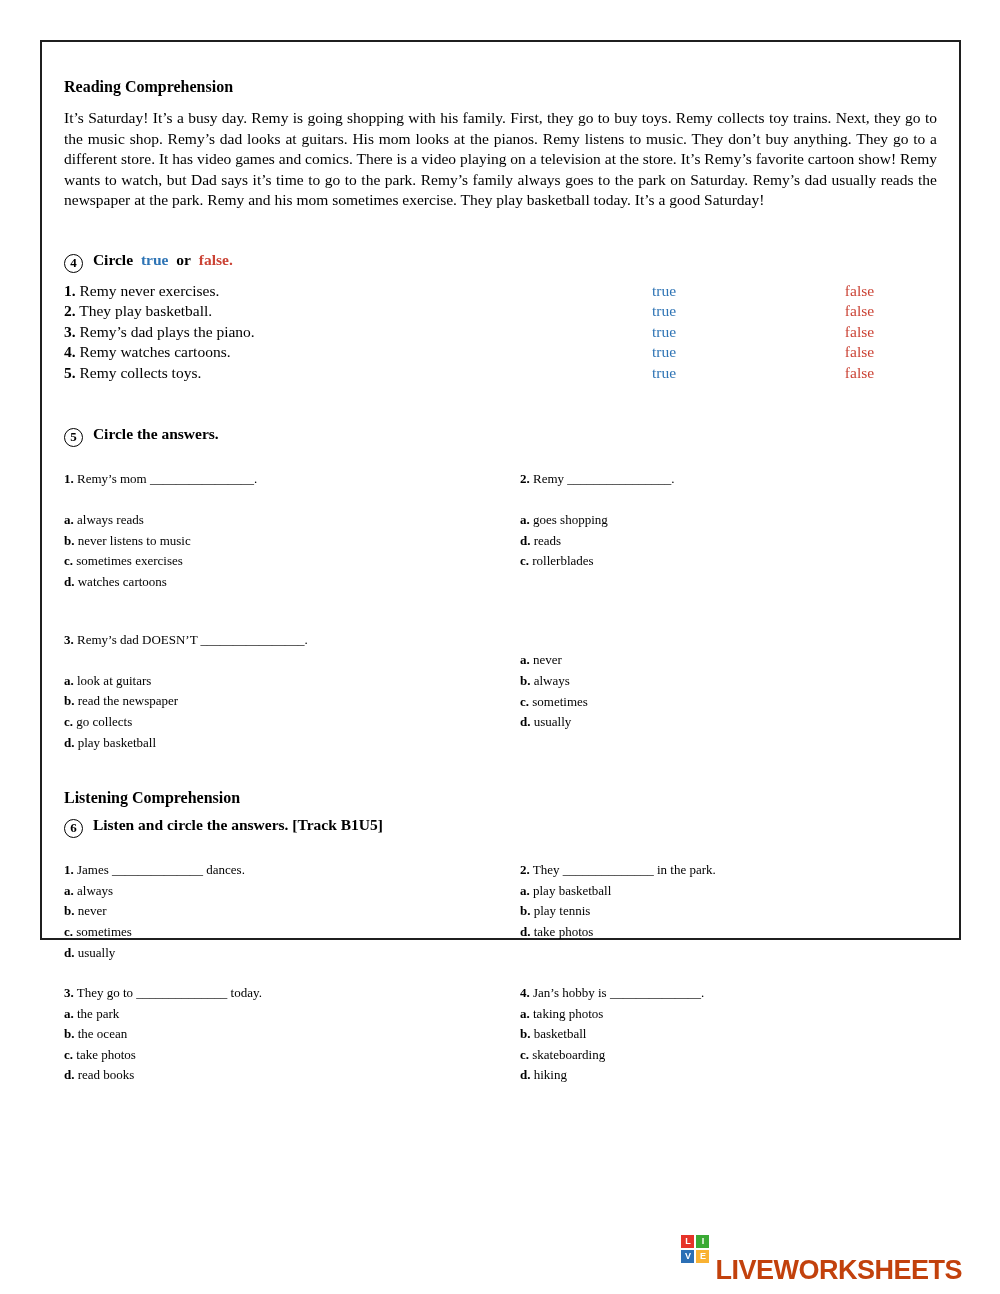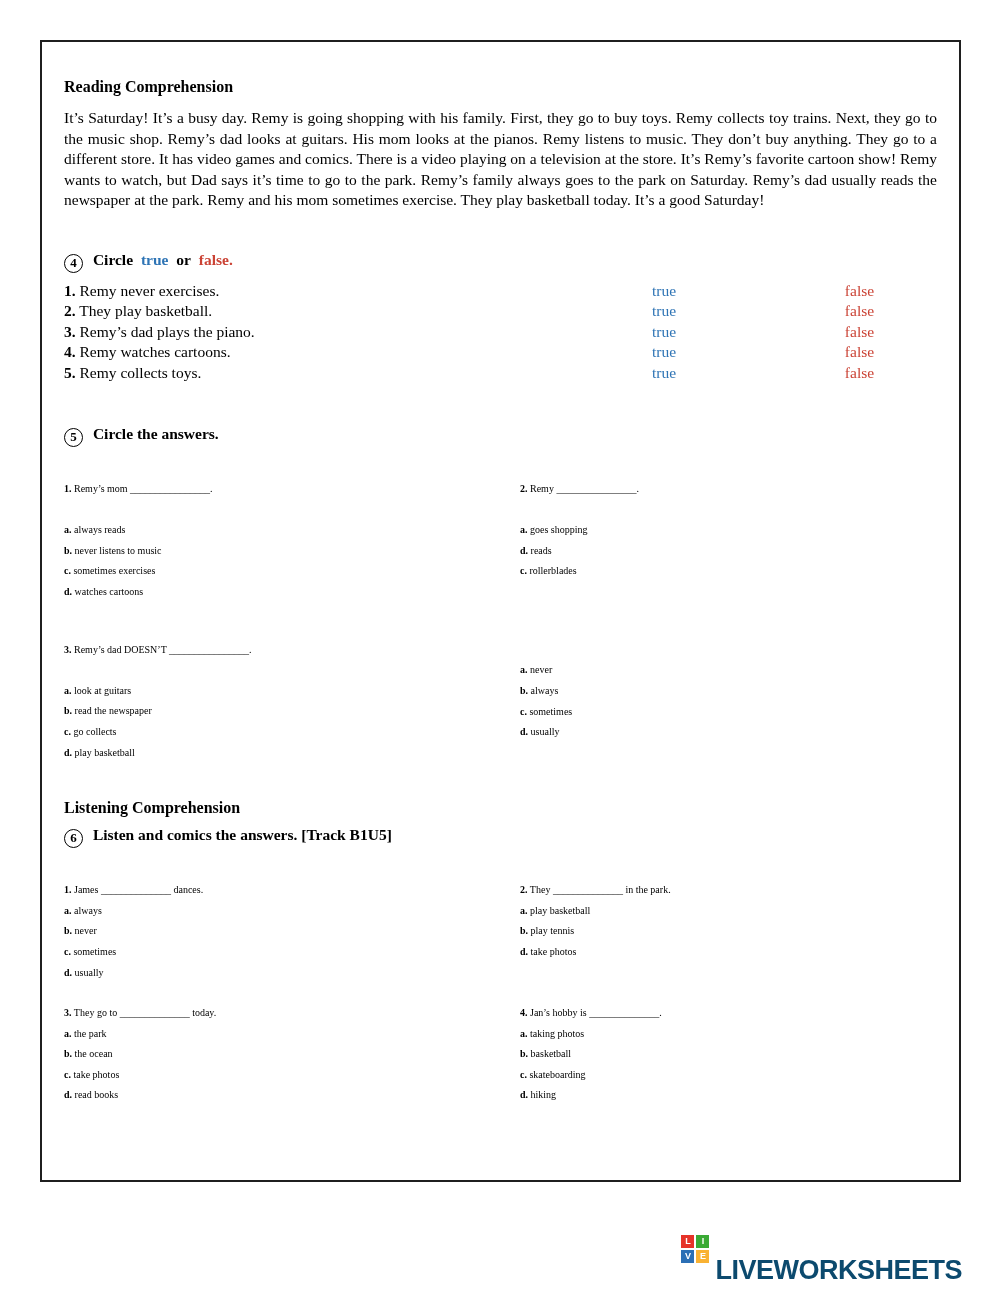--- a/index.html
+++ b/index.html
@@ -4,21 +4,21 @@
 <style>
   * { margin:0; padding:0; box-sizing:border-box; }
   html,body { background:#ffffff; }
   body {
     width:1000px; height:1294px; position:relative;
     font-family:"Liberation Serif", serif; color:#000;
     overflow:hidden;
   }
   .sheet {
     position:absolute; left:40px; top:40px;
-    width:921px; height:1142px;
+    width:921px; height:900px;
     border:2px solid #1f1f1f;
     padding:36px 22px 0 22px;
   }
   .title { font-size:16px; font-weight:bold; }
   .passage {
     margin-top:12px; font-size:15.5px; line-height:20.5px;
     text-align:justify;
   }
   .sec-heading { margin-top:40px; font-size:15.5px; font-weight:bold; }
   .sec-heading .word { margin-right:4px; }
@@ -28,23 +28,23 @@
     font-size:13px; font-weight:bold; margin-right:6px; vertical-align:-2px;
   }
   .c-true { color:#2e74b5; }
   .c-false { color:#cb4335;text-align:center; }
   .tf-list { margin-top:8px; font-size:15.5px; }
   .tf-row {
     display:grid; grid-template-columns:588px 130px auto;
     line-height:20.6px;
   }
   .qa-grid {
-    margin-top:32px;
+    margin-top:22px;
     display:grid; grid-template-columns:456px 400px;
-    row-gap:38px; font-size:10px;
+    row-gap:38px; font-size:13px;
   }
   .qa-grid.tight { row-gap:20px; }
   .q-prompt { line-height:20.5px; }
   .q-gap { height:20px; }
   .option { line-height:20.6px; }
   .listening-title { margin-top:36px; font-size:16px; font-weight:bold; }
   .sub-heading { margin-top:9px; }
   .footer {
     position:absolute; right:38px; bottom:8px;
     display:flex; align-items:center; gap:6px;
@@ -53,21 +53,21 @@
     display:grid; grid-template-columns:13px 13px; grid-template-rows:13px 13px;
     gap:2px;
   }
   .logo-sq {
     width:13px; height:13px; color:#fff;
     font-family:"Liberation Sans", sans-serif; font-weight:bold;
     font-size:9px; line-height:13px; text-align:center;
   }
   .brand {
     font-family:"Liberation Sans", sans-serif; font-weight:bold;
-    font-size:27px; color:#0c4a6e; letter-spacing:-0.5px;margin-top:44px;
+    font-size:27px; color:#c2410c; letter-spacing:-0.5px;margin-top:44px;
   }
   b { font-weight:bold; }
 </style>
 </head>
 <body>
 
 <div class="sheet">
 
   <div class="title">Reading Comprehension</div>
 
@@ -144,21 +144,21 @@
       <p class="option"><b>b.</b> <span>always</span></p>
       <p class="option"><b>c.</b> <span>sometimes</span></p>
       <p class="option"><b>d.</b> <span>usually</span></p>
     </div>
   </div>
 
   <div class="listening-title">Listening Comprehension</div>
 
   <div class="sec-heading sub-heading">
     <span class="circled-num">6</span>
-    <span>Listen and comics the answers. [Track B1U5]</span>
+    <span>Listen and circle the answers. [Track B1U5]</span>
   </div>
 
   <div class="qa-grid tight">
     <div class="question">
       <p class="q-prompt"><b>1.</b> <span>James ______________ dances.</span></p>
       <p class="option"><b>a.</b> <span>always</span></p>
       <p class="option"><b>b.</b> <span>never</span></p>
       <p class="option"><b>c.</b> <span>sometimes</span></p>
       <p class="option"><b>d.</b> <span>usually</span></p>
     </div>

